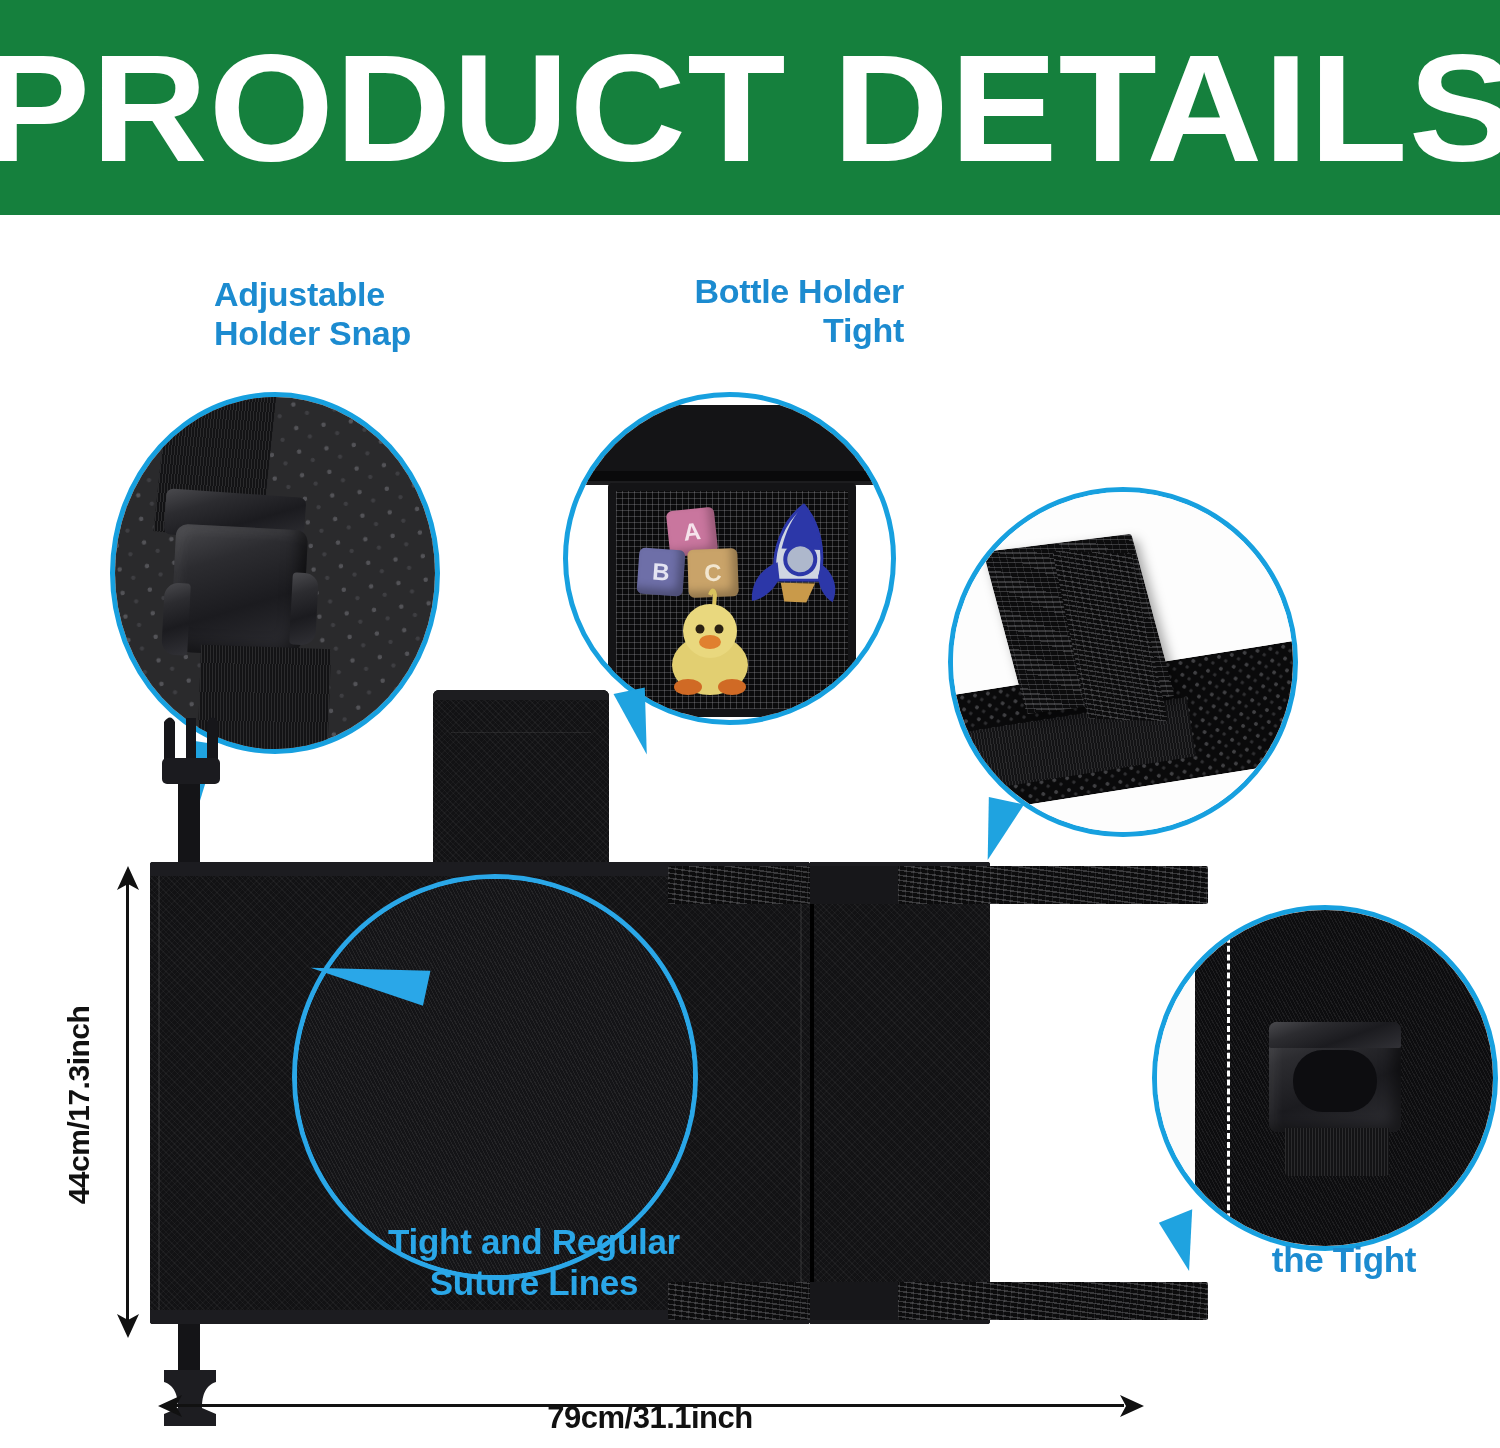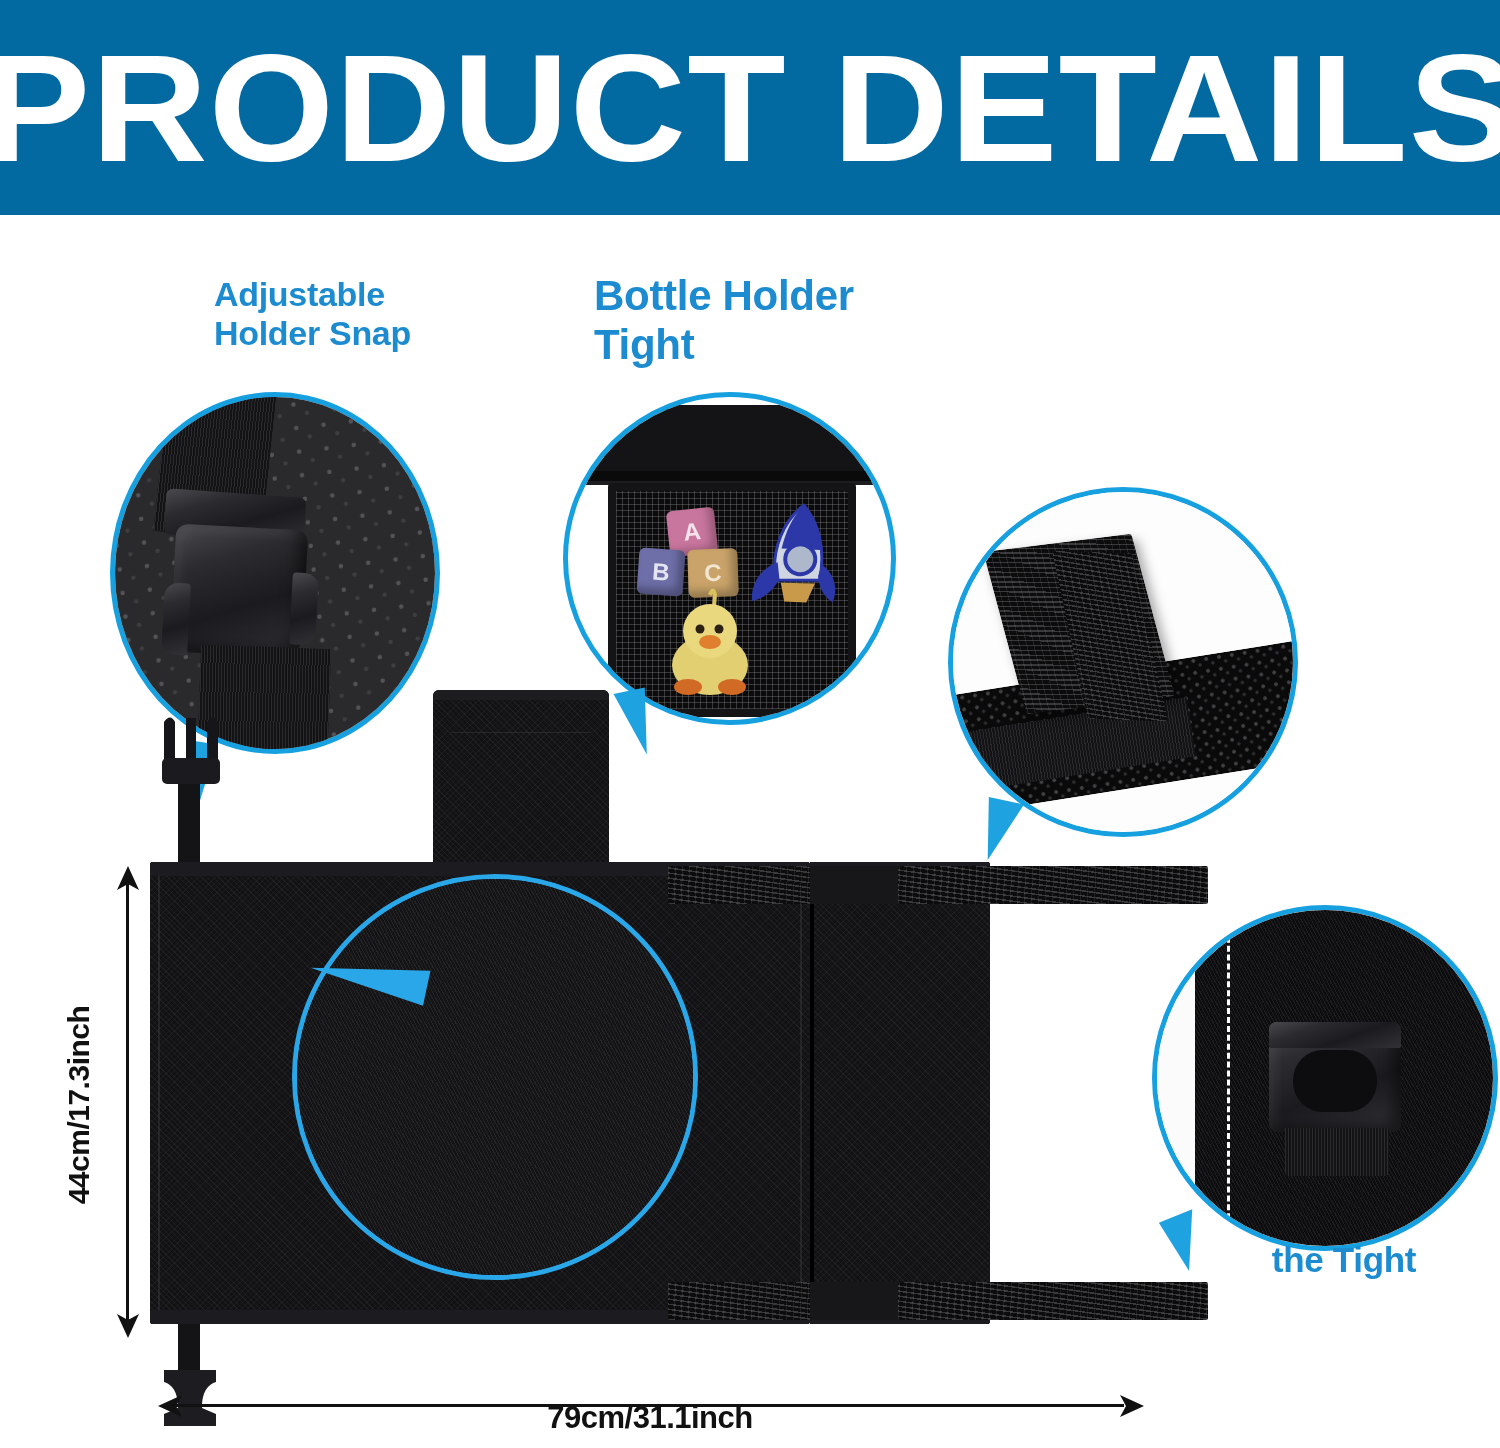--- a/index.html
+++ b/index.html
@@ -5,42 +5,42 @@
   html,body{margin:0;padding:0;background:#fff;}
   body{
     font-family:"Liberation Sans", sans-serif;
     width:1500px;height:1448px;position:relative;overflow:hidden;
   }
   .stage{position:absolute;left:0;top:0;width:1500px;height:1448px;background:#ffffff;}
 
   
   .banner{
     position:absolute;left:0;top:0;width:1500px;height:215px;
-    background:#0369a1;overflow:hidden;
+    background:#15803d;overflow:hidden;
   }
   .banner-title{
     position:absolute;left:0;top:50%;transform:translateY(-50%);
     width:1500px;text-align:center;
     color:#ffffff;font-weight:bold;
     font-size:152px;line-height:152px;
     letter-spacing:1px;
     transform:translateY(-50%) scaleX(1.06);
     font-family:"Liberation Sans", sans-serif;
     white-space:nowrap;
   }
 
   
   .callout-label{
     position:absolute;color:#1C8BD0;font-weight:bold;
     line-height:1.16;letter-spacing:-0.3px;
     font-family:"Liberation Sans", sans-serif;
     margin-left:24px;
   }
   #label-snap{left:190px;top:275px;width:300px;font-size:34px;text-align:left;}
-  #label-bottle{left:570px;top:272px;width:310px;font-size:42px;text-align:left;}
+  #label-bottle{left:570px;top:272px;width:310px;font-size:34px;text-align:right;}
   #label-adjustabio{left:1060px;top:396px;width:290px;font-size:34px;text-align:left;}
   #label-suture{left:300px;top:1222px;width:420px;font-size:35px;text-align:center;color:#2AA7E8;}
   #label-nonslip{left:1180px;top:1240px;width:280px;font-size:35px;text-align:center;color:#1C8BD0;}
 
   
   .circle{
     position:absolute;border-radius:50%;overflow:hidden;
     border:5px solid #17A0DF;background:#fff;
   }
   .circle-inner{position:absolute;left:0;top:0;right:0;bottom:0;overflow:hidden;}
@@ -272,20 +272,24 @@
     <div style="position:absolute;left:660px;top:4px;width:88px;height:38px;background:#17171a;"></div>
     <div style="position:absolute;left:660px;top:420px;width:88px;height:38px;background:#17171a;"></div>
 
     <div style="position:absolute;left:142px;top:12px;width:396px;height:396px;border-radius:50%;border:5px solid #2AA7E8;overflow:hidden;">
       <div class="fabric-twill" style="inset:0;background-color:#141417;"></div>
     </div>
 
     <div class="pointer" style="left:160px;top:96px;border-top:22px solid transparent;border-bottom:14px solid transparent;border-right:118px solid #2AA7E8;transform:rotate(12deg);"></div>
   </div>
 
+  <div class="callout-label" id="label-suture">
+    <div>Tight and Regular</div>
+    <div>Suture Lines</div>
+  </div>
 
   <div class="callout-label" id="label-nonslip">
     <div>the Tight</div>
   </div>
 
   <div class="dim-line" style="left:126px;top:874px;width:3px;height:452px;"></div>
   <svg width="30" height="26" viewBox="0 0 30 26" style="position:absolute;left:113px;top:866px;">
     <path d="M15 0 L26 24 L15 18 L4 24 Z" fill="#111"></path>
   </svg>
   <svg width="30" height="26" viewBox="0 0 30 26" style="position:absolute;left:113px;top:1312px;">

